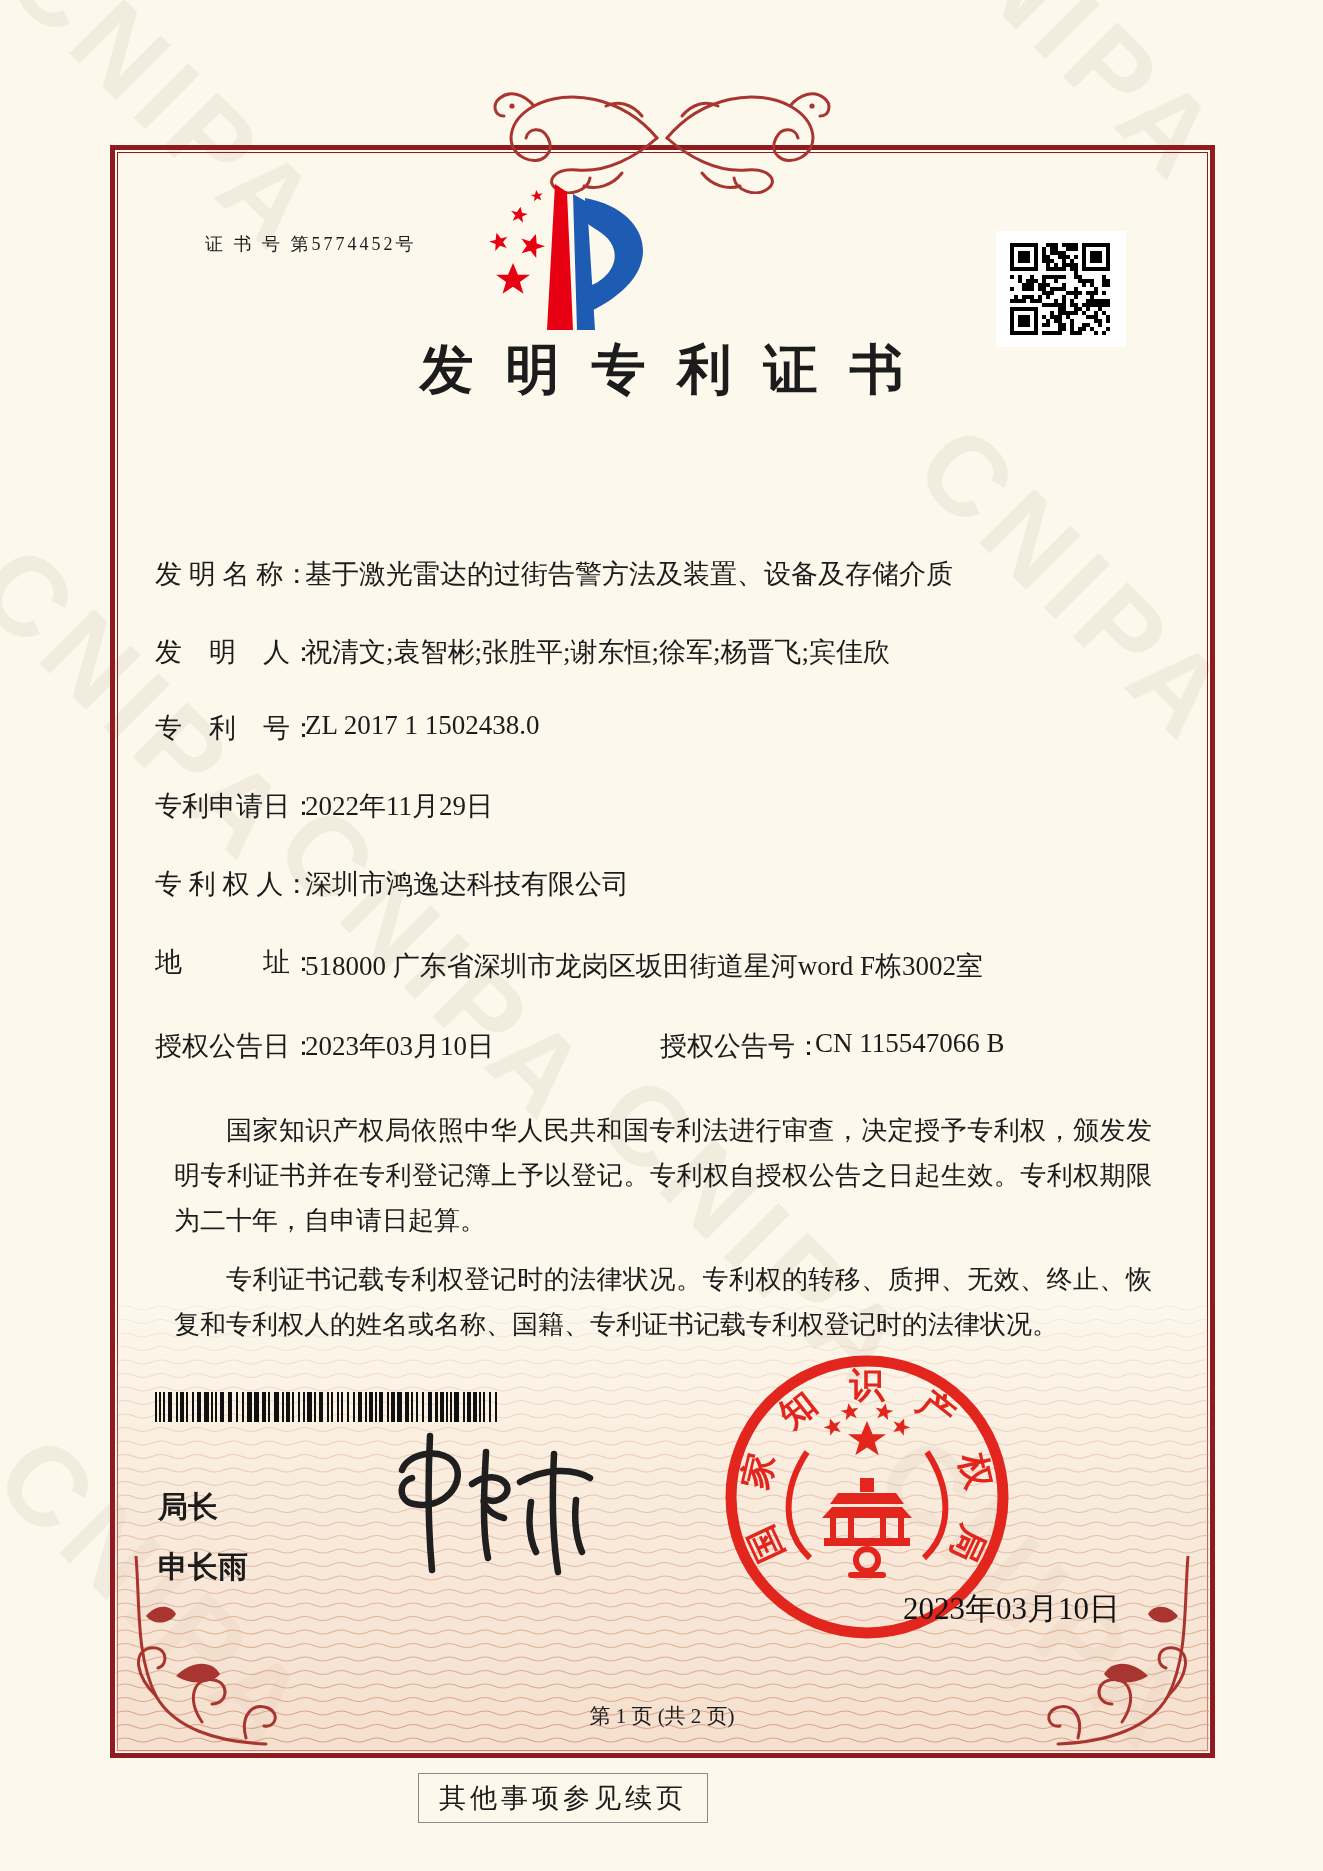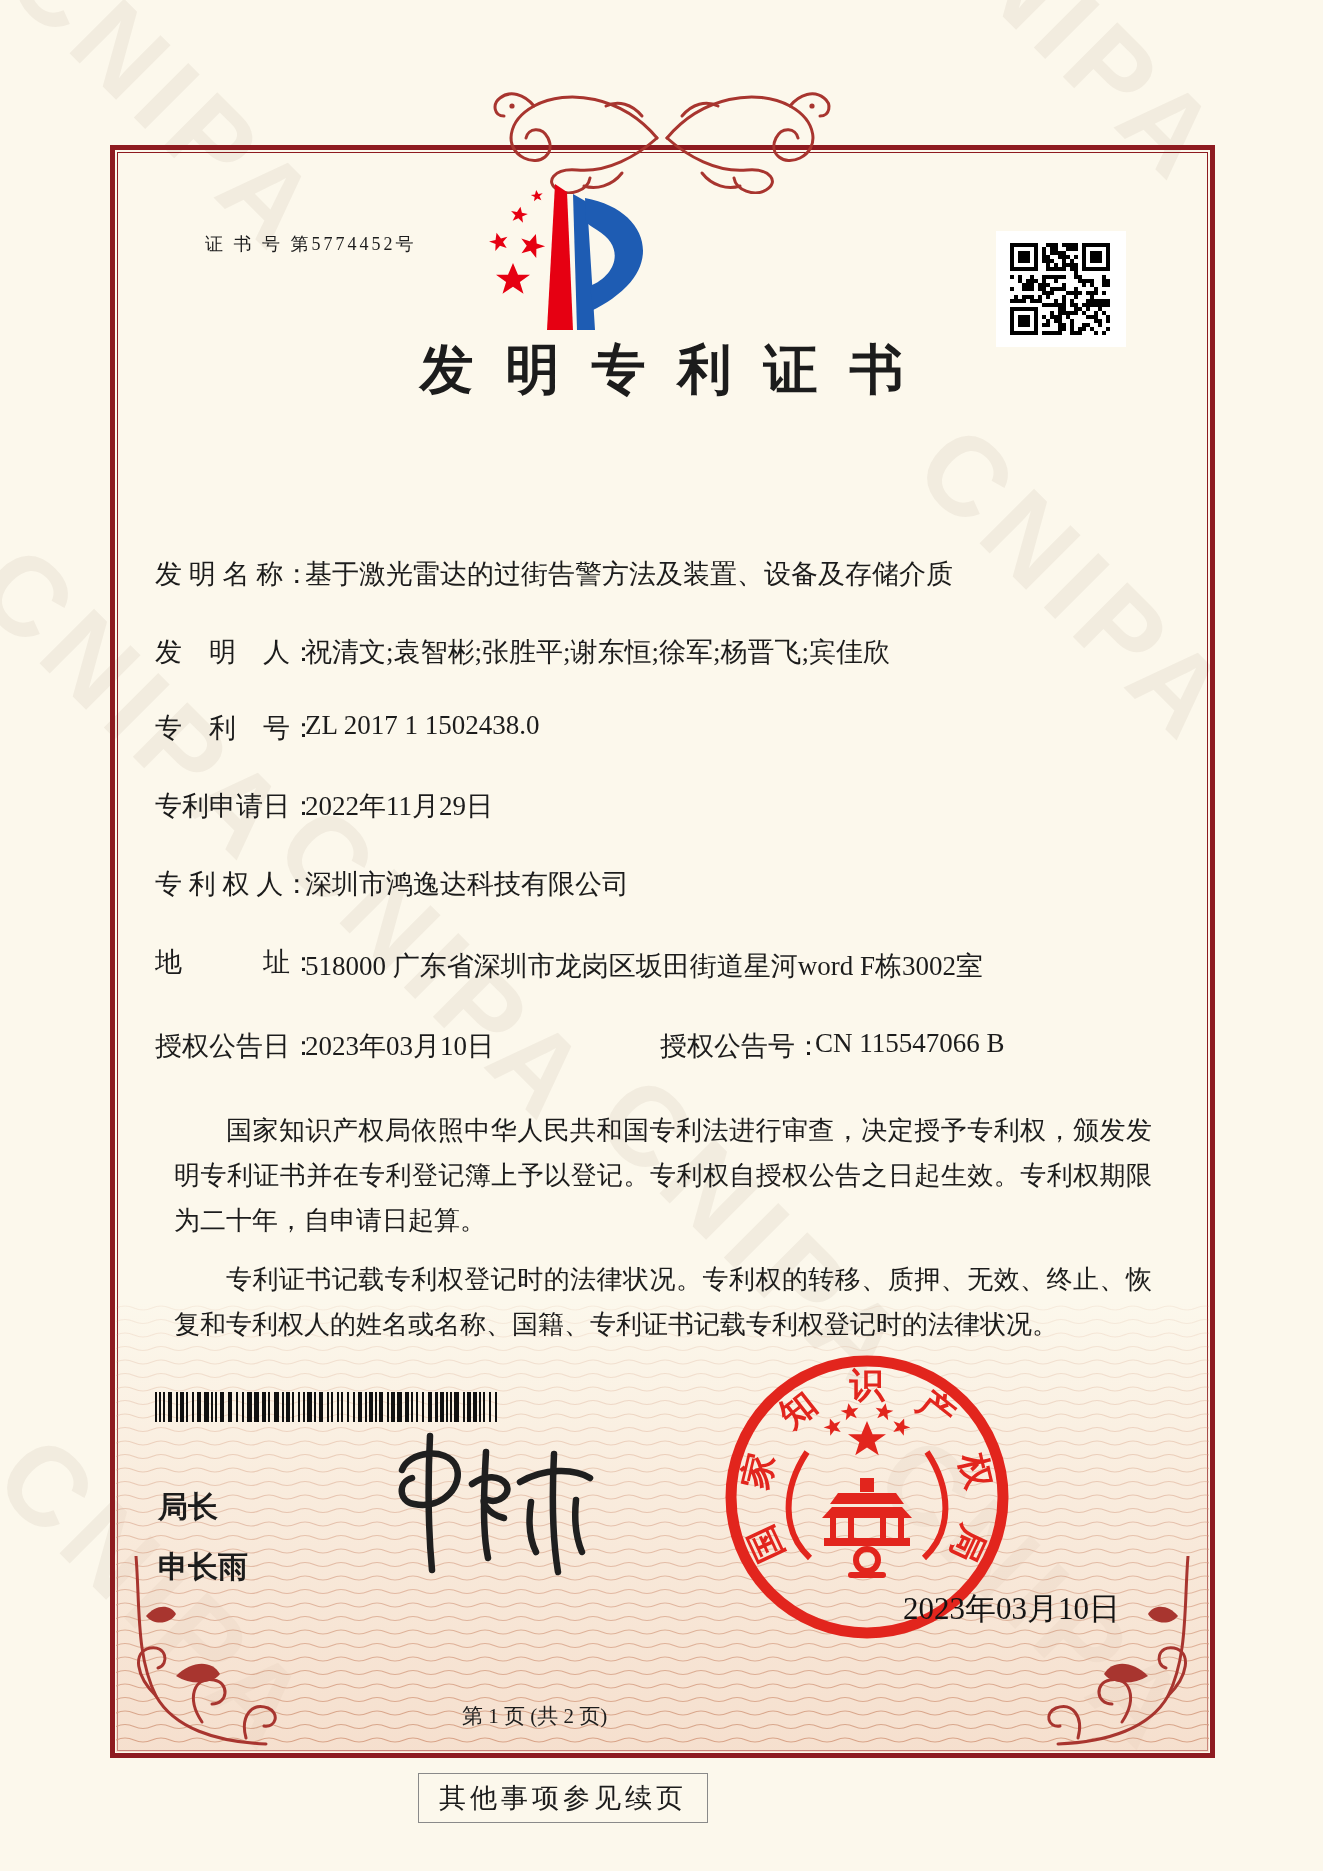--- a/index.html
+++ b/index.html
@@ -35,21 +35,21 @@
   .band{position:absolute;left:116px;top:1302px;width:1093px;height:450px;
         background:linear-gradient(180deg, rgba(246,219,203,0) 0%, rgba(244,214,195,0.35) 40%, rgba(241,207,186,0.6) 100%);}
   .barcode{position:absolute;left:155px;top:1392px;}
   .sig-title{position:absolute;left:158px;top:1487px;font-family:Liberation Mono, monospace;
              font-size:30px;font-weight:600;}
   .sig-name{position:absolute;left:158px;top:1547px;font-family:"Liberation Sans","DejaVu Sans",sans-serif;
             font-size:30px;font-weight:600;}
   .signature{position:absolute;left:368px;top:1418px;}
   .seal{position:absolute;left:712px;top:1332px;}
   .seal-date{position:absolute;left:903px;top:1588px;font-size:31px;color:#141414;white-space:nowrap;z-index:6;}
-  .page-num{position:absolute;left:462px;top:1702px;width:400px;text-align:left;font-size:21px;}
+  .page-num{position:absolute;left:462px;top:1702px;width:400px;text-align:center;font-size:21px;}
   .note-box{position:absolute;left:418px;top:1773px;width:288px;height:48px;border:1px solid #8a8a8a;
             display:flex;align-items:center;justify-content:center;font-size:27px;letter-spacing:4px;}
   .orn{position:absolute;pointer-events:none;}
 </style>
 </head>
 <body>
 
 <div id="page">
 
   <span class="wm" style="left:-30px;top:30px">CNIPA</span>

